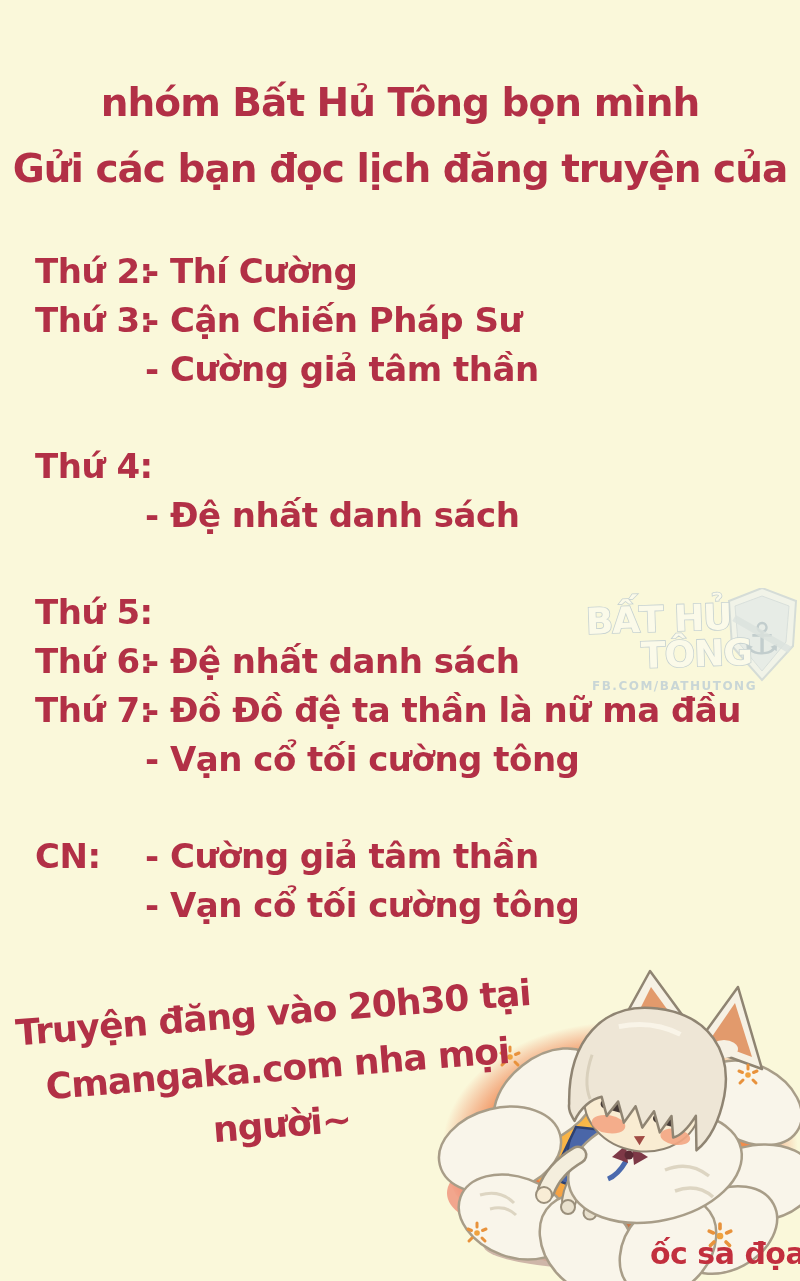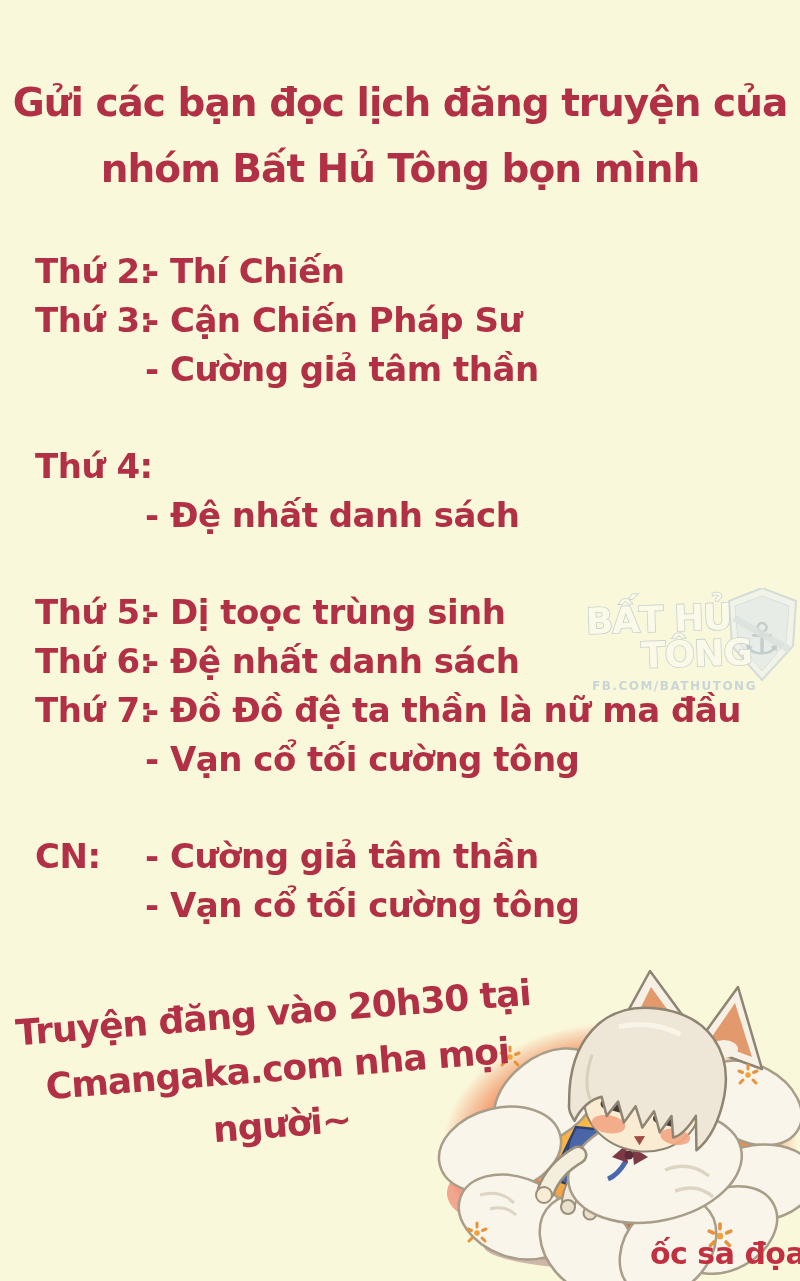--- a/index.html
+++ b/index.html
@@ -65,29 +65,29 @@
     color:var(--red-bright);font-weight:bold;font-size:30px;letter-spacing:-0.5px;
     white-space:nowrap;
   }
 </style>
 </head>
 <body>
 
 <div id="stage">
 
   <div class="title">
+    <div>nhóm Bất Hủ Tông bọn mình</div>
     <div>Gửi các bạn đọc lịch đăng truyện của</div>
-    <div>nhóm Bất Hủ Tông bọn mình</div>
   </div>
 
   <div class="list">
     <div class="group">
       <div class="row">
         <span class="day">Thứ 2:</span>
-        <span class="item">- Thí Chiến</span>
+        <span class="item">- Thí Cường</span>
       </div>
       <div class="row">
         <span class="day">Thứ 3:</span>
         <span class="item">- Cận Chiến Pháp Sư</span>
       </div>
       <div class="row">
         <span class="day"></span>
         <span class="item">- Cường giả tâm thần</span>
       </div>
     </div>
@@ -98,21 +98,20 @@
       </div>
       <div class="row">
         <span class="day"></span>
         <span class="item">- Đệ nhất danh sách</span>
       </div>
     </div>
 
     <div class="group">
       <div class="row">
         <span class="day">Thứ 5:</span>
-        <span class="item">- Dị toọc trùng sinh</span>
       </div>
       <div class="row">
         <span class="day">Thứ 6:</span>
         <span class="item">- Đệ nhất danh sách</span>
       </div>
       <div class="row">
         <span class="day">Thứ 7:</span>
         <span class="item">- Đồ Đồ đệ ta thần là nữ ma đầu</span>
       </div>
       <div class="row">

